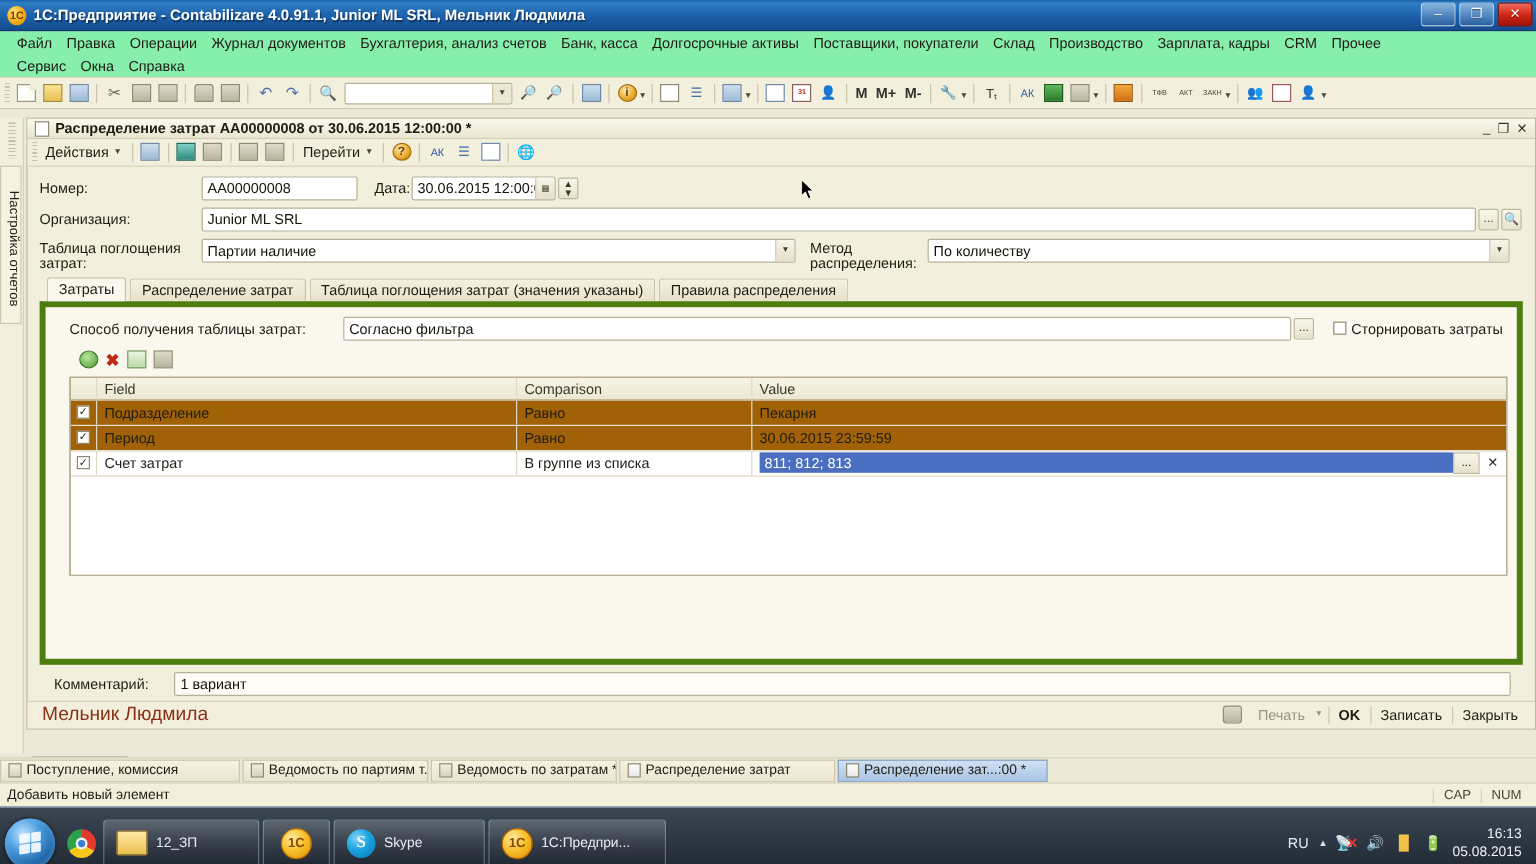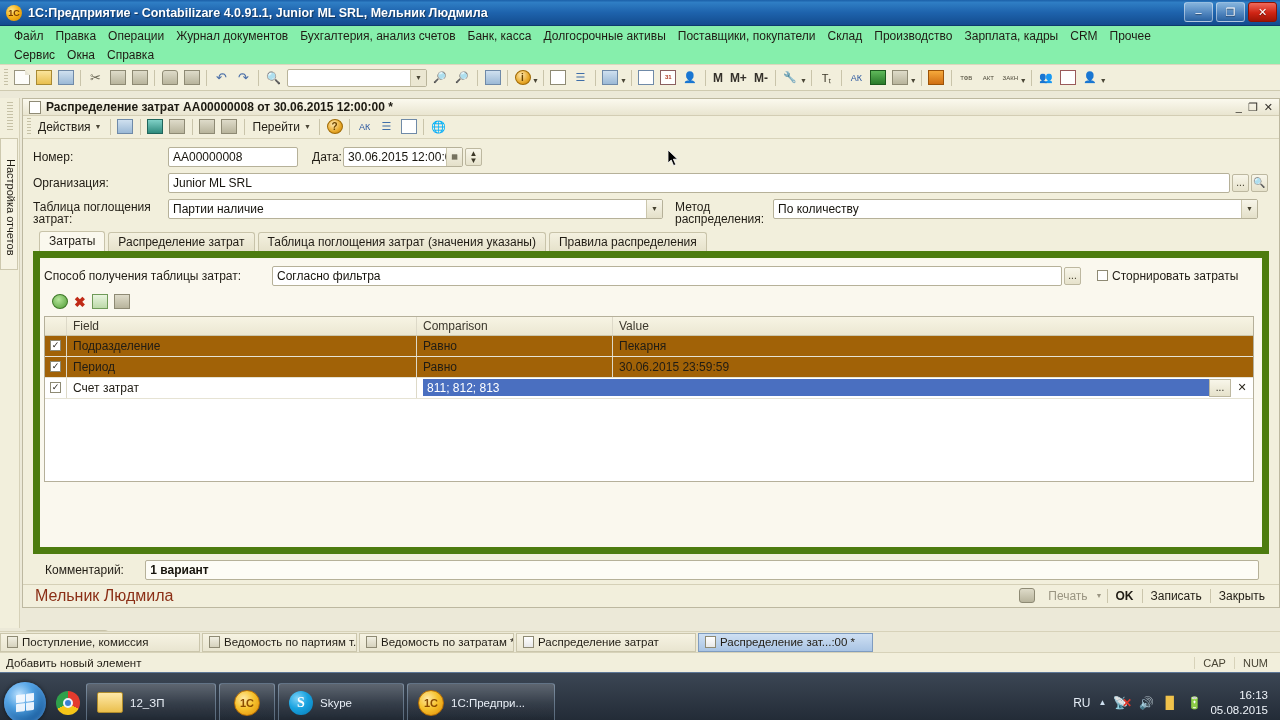--- a/index.html
+++ b/index.html
@@ -166,22 +166,22 @@
   
   #tabstrip { display: flex; align-items: flex-end; height: 20px; margin-top: 2px; padding-left: 6px;}
   .ftab {
     height: 19px; padding: 0 9px; font-size: 12px; line-height: 18px;
     background: linear-gradient(#f4f1e0,#e6e2cb);
     border: 1px solid #c8c3a9; border-bottom: none;
     border-radius: 3px 3px 0 0; margin-right: 3px; color:#201c14;
   }
   .ftab.active { background: #faf8ee; height: 20px; line-height: 19px; font-weight: normal; }
   #tabpanel {
-    border: 7px solid #4d7c0f; background: #faf8ee;
-    margin: 0 0 0 0; height: 303px; padding: 8px 8px 0 4px;
+    border: 5px solid #4d7c0f; background: #faf8ee;
+    margin: 0 0 0 0; height: 303px; padding: 8px 8px 0 20px;
   }
 
   
   .gridtools { display:flex; align-items:center; gap:6px; height:20px; margin:6px 0 4px 8px; }
 
   
   .grid { border: 1px solid #b5b09a; background: #a16207; }
   .grid .hdr {
     display: flex; height: 19px; align-items: center;
     background: linear-gradient(#f7f4e4,#ebe7d2);
@@ -631,34 +631,35 @@
           <div class="c-field">Период</div>
           <div class="c-cmp">Равно</div>
           <div class="c-val">30.06.2015 23:59:59</div>
         </div>
 
         <div class="row selected">
           <div class="c-chk">
               <span class="chk">✓</span>
             </div>
           <div class="c-field">Счет затрат</div>
+          <div class="c-cmp">В группе из списка</div>
           <div class="c-val" style="padding:0 0 0 6px;">
             <span class="sel-val">811; 812; 813</span>
             <span style="width:22px;height:18px;display:flex;align-items:center;justify-content:center;background:linear-gradient(#f8f6ea,#e6e2cb);border:1px solid #bdb8a0;font-size:10px;">...</span>
             <span style="width:22px;height:18px;display:flex;align-items:center;justify-content:center;font-size:11px;color:#2e2a20;">✕</span>
           </div>
         </div>
 
         <div style="height:82px;background:#fff;"></div>
       </div>
     </div>
 
     <div id="commentrow">
       <div class="flabel" style="width:102px;">Комментарий:</div>
-      <div class="inp flat" style="width:1132px;font-weight:bold;">1 вариант</div>
+      <div class="inp flat" style="width:1132px;">1 вариант</div>
     </div>
   </div>
 
   <div id="footerbar">
     <div class="user">Мельник Людмила</div>
     <div class="fbtns">
       <span class="ico ico-gray" style="border-radius:3px;margin-right:5px;"></span>
       <span class="fbtn dim">Печать</span>
       <span class="car" style="font-size:7px;color:#9a9582;margin-right:4px;">▼</span>
       <span class="fsep"></span>

